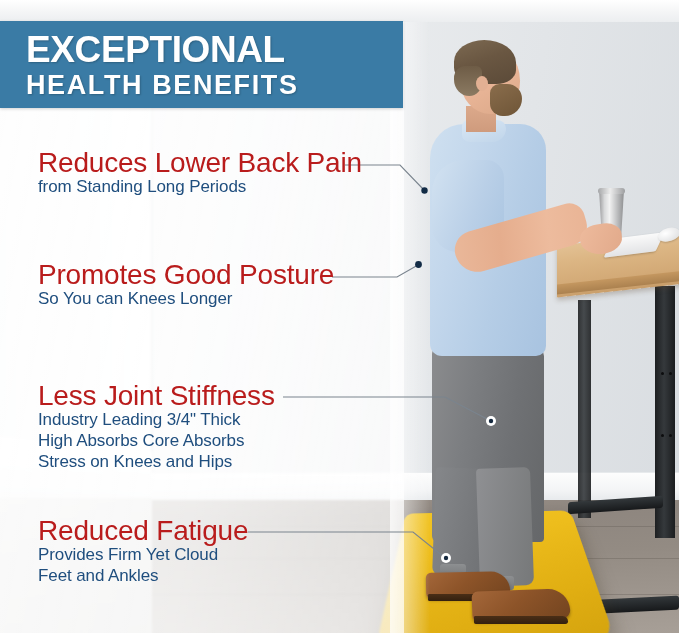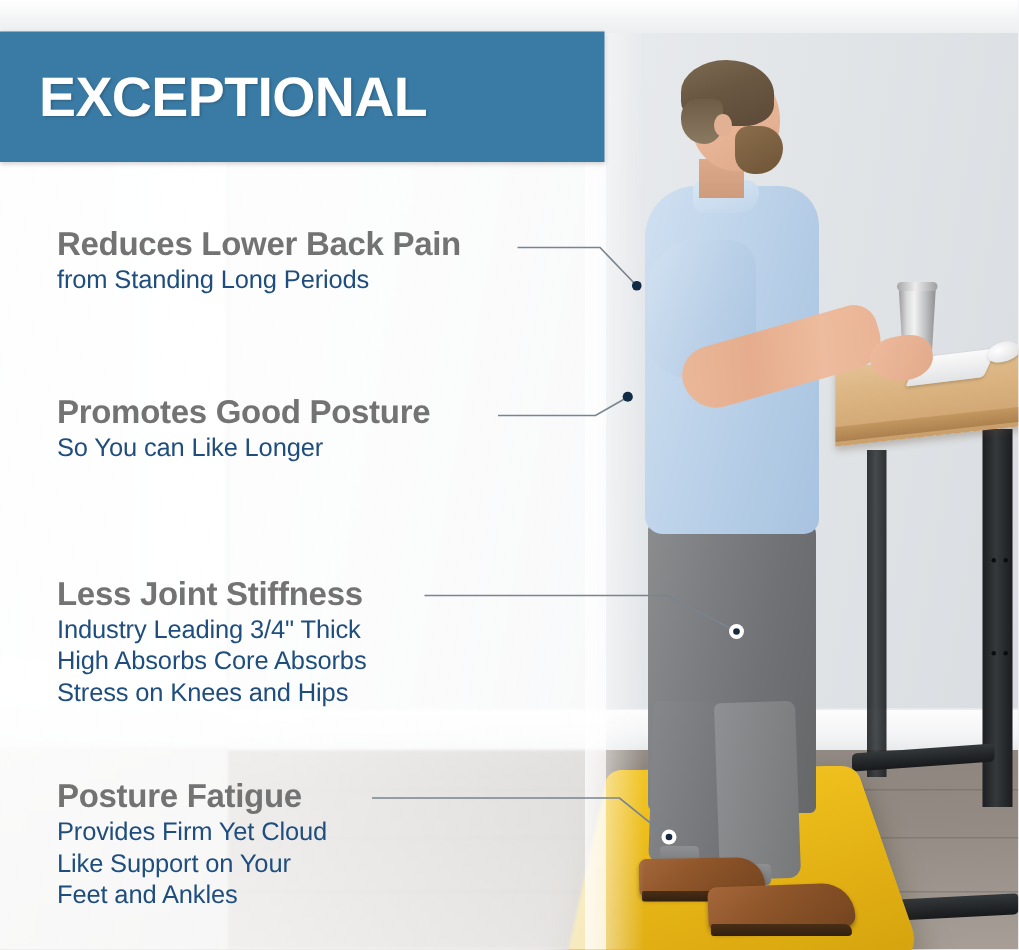--- a/index.html
+++ b/index.html
@@ -235,21 +235,21 @@
   }
   .banner-line2{
     color:#ffffff;font-weight:bold;font-size:27px;line-height:30px;
     letter-spacing:1.6px;
     text-shadow:1px 1px 2px rgba(0,0,0,.22);
   }
 
   
   .benefit{position:absolute;}
   .benefit-title{
-    color:#737373;font-weight:bold;font-size:22px;line-height:26px;
+    color:#b91c1c;font-weight:normal;font-size:28px;line-height:26px;
     white-space:nowrap;letter-spacing:-.2px;
   }
   .benefit-sub{
     color:#1f4e7e;font-size:17px;line-height:21px;
     white-space:nowrap;letter-spacing:-.1px;
   }
 
   
   .leaders{position:absolute;inset:0;pointer-events:auto;}
 
@@ -328,20 +328,21 @@
     </div>
 
   </div>
 
   <div class="overlay-panel"></div>
   <div class="overlay-fade"></div>
   <div class="sheen"></div>
 
   <div class="banner">
     <div class="banner-line1">EXCEPTIONAL</div>
+    <div class="banner-line2">HEALTH BENEFITS</div>
   </div>
 
   <svg class="leaders" width="679" height="633" viewBox="0 0 679 633">
 
     <path d="M345,165 L400,165 L424,190" fill="none" stroke="#7a848e" stroke-width="1.1"></path>
     <circle cx="424.5" cy="190.5" r="3.2" fill="#122b45"></circle>
 
     <path d="M332,277 L397,277 L418,265" fill="none" stroke="#7a848e" stroke-width="1.1"></path>
     <circle cx="418.5" cy="264.5" r="3.4" fill="#122b45"></circle>
 
@@ -354,30 +355,29 @@
     <circle cx="446" cy="558" r="2.2" fill="#15293f"></circle>
   </svg>
 
   <div class="benefit" style="left:38px;top:150px;">
     <div class="benefit-title">Reduces Lower Back Pain</div>
     <div class="benefit-sub">from Standing Long Periods</div>
   </div>
 
   <div class="benefit" style="left:38px;top:262px;">
     <div class="benefit-title">Promotes Good Posture</div>
-    <div class="benefit-sub">So You can Like Longer</div>
+    <div class="benefit-sub">So You can Knees Longer</div>
   </div>
 
   <div class="benefit" style="left:38px;top:383px;">
     <div class="benefit-title">Less Joint Stiffness</div>
     <div class="benefit-sub">Industry Leading 3/4" Thick</div>
     <div class="benefit-sub">High Absorbs Core Absorbs</div>
     <div class="benefit-sub">Stress on Knees and Hips</div>
   </div>
 
   <div class="benefit" style="left:38px;top:518px;">
-    <div class="benefit-title">Posture Fatigue</div>
+    <div class="benefit-title">Reduced Fatigue</div>
     <div class="benefit-sub">Provides Firm Yet Cloud</div>
-    <div class="benefit-sub">Like Support on Your</div>
     <div class="benefit-sub">Feet and Ankles</div>
   </div>
 
 </div>
 
 </body></html>

